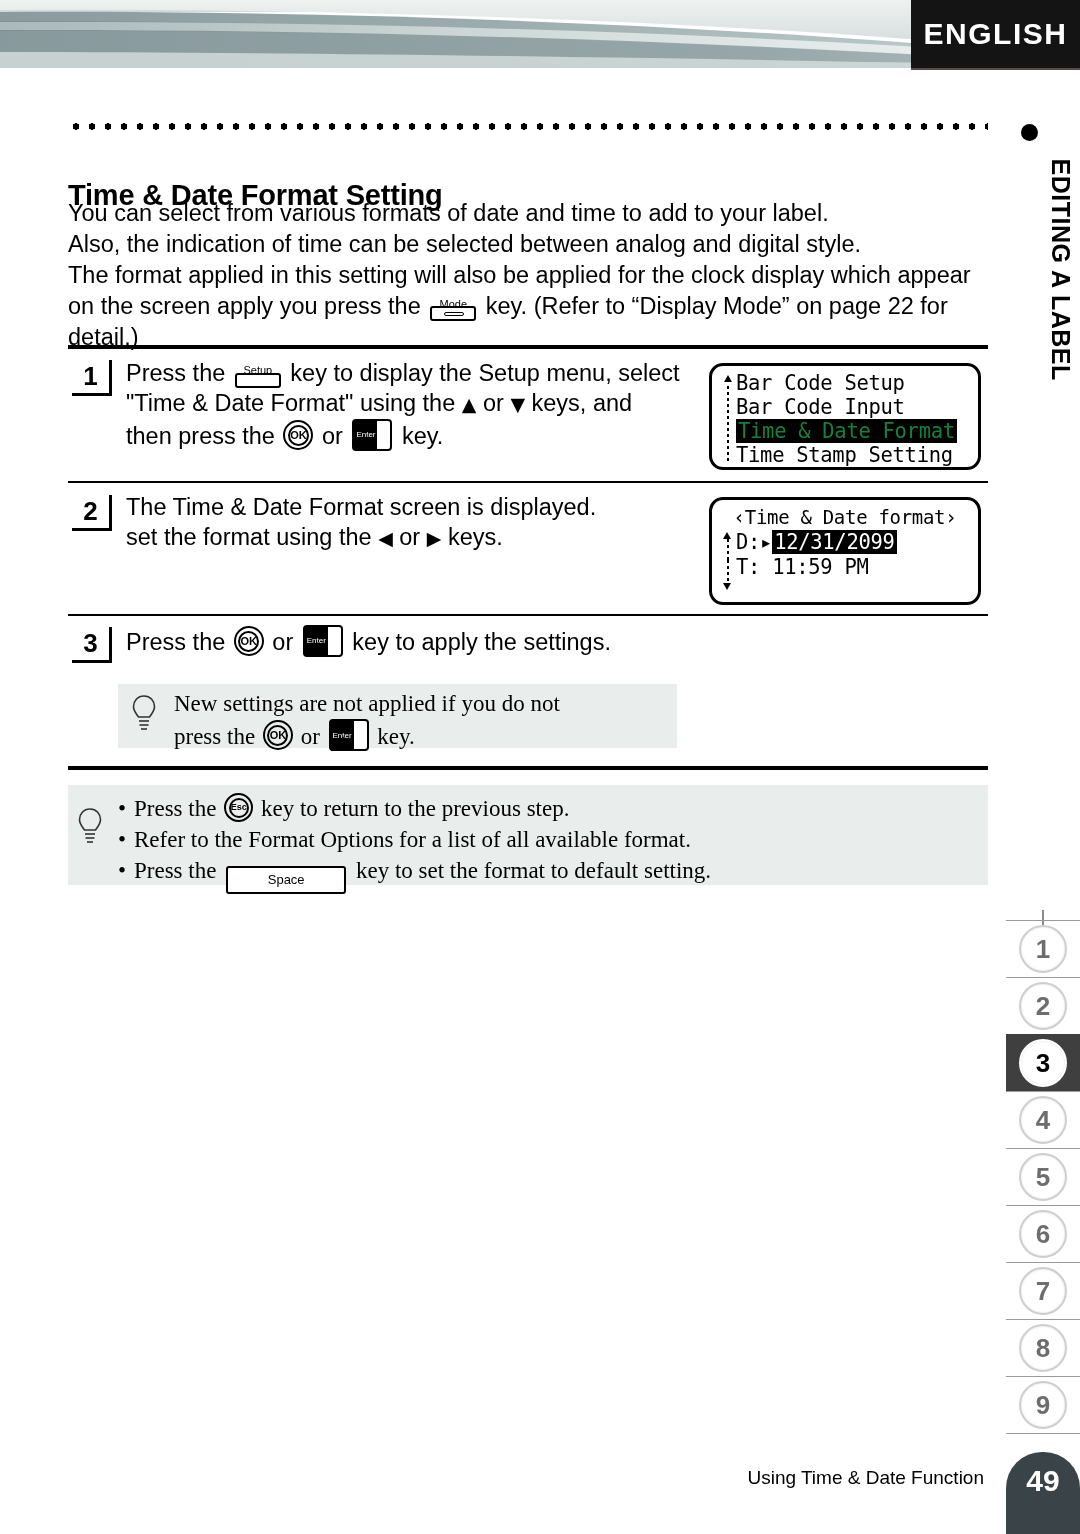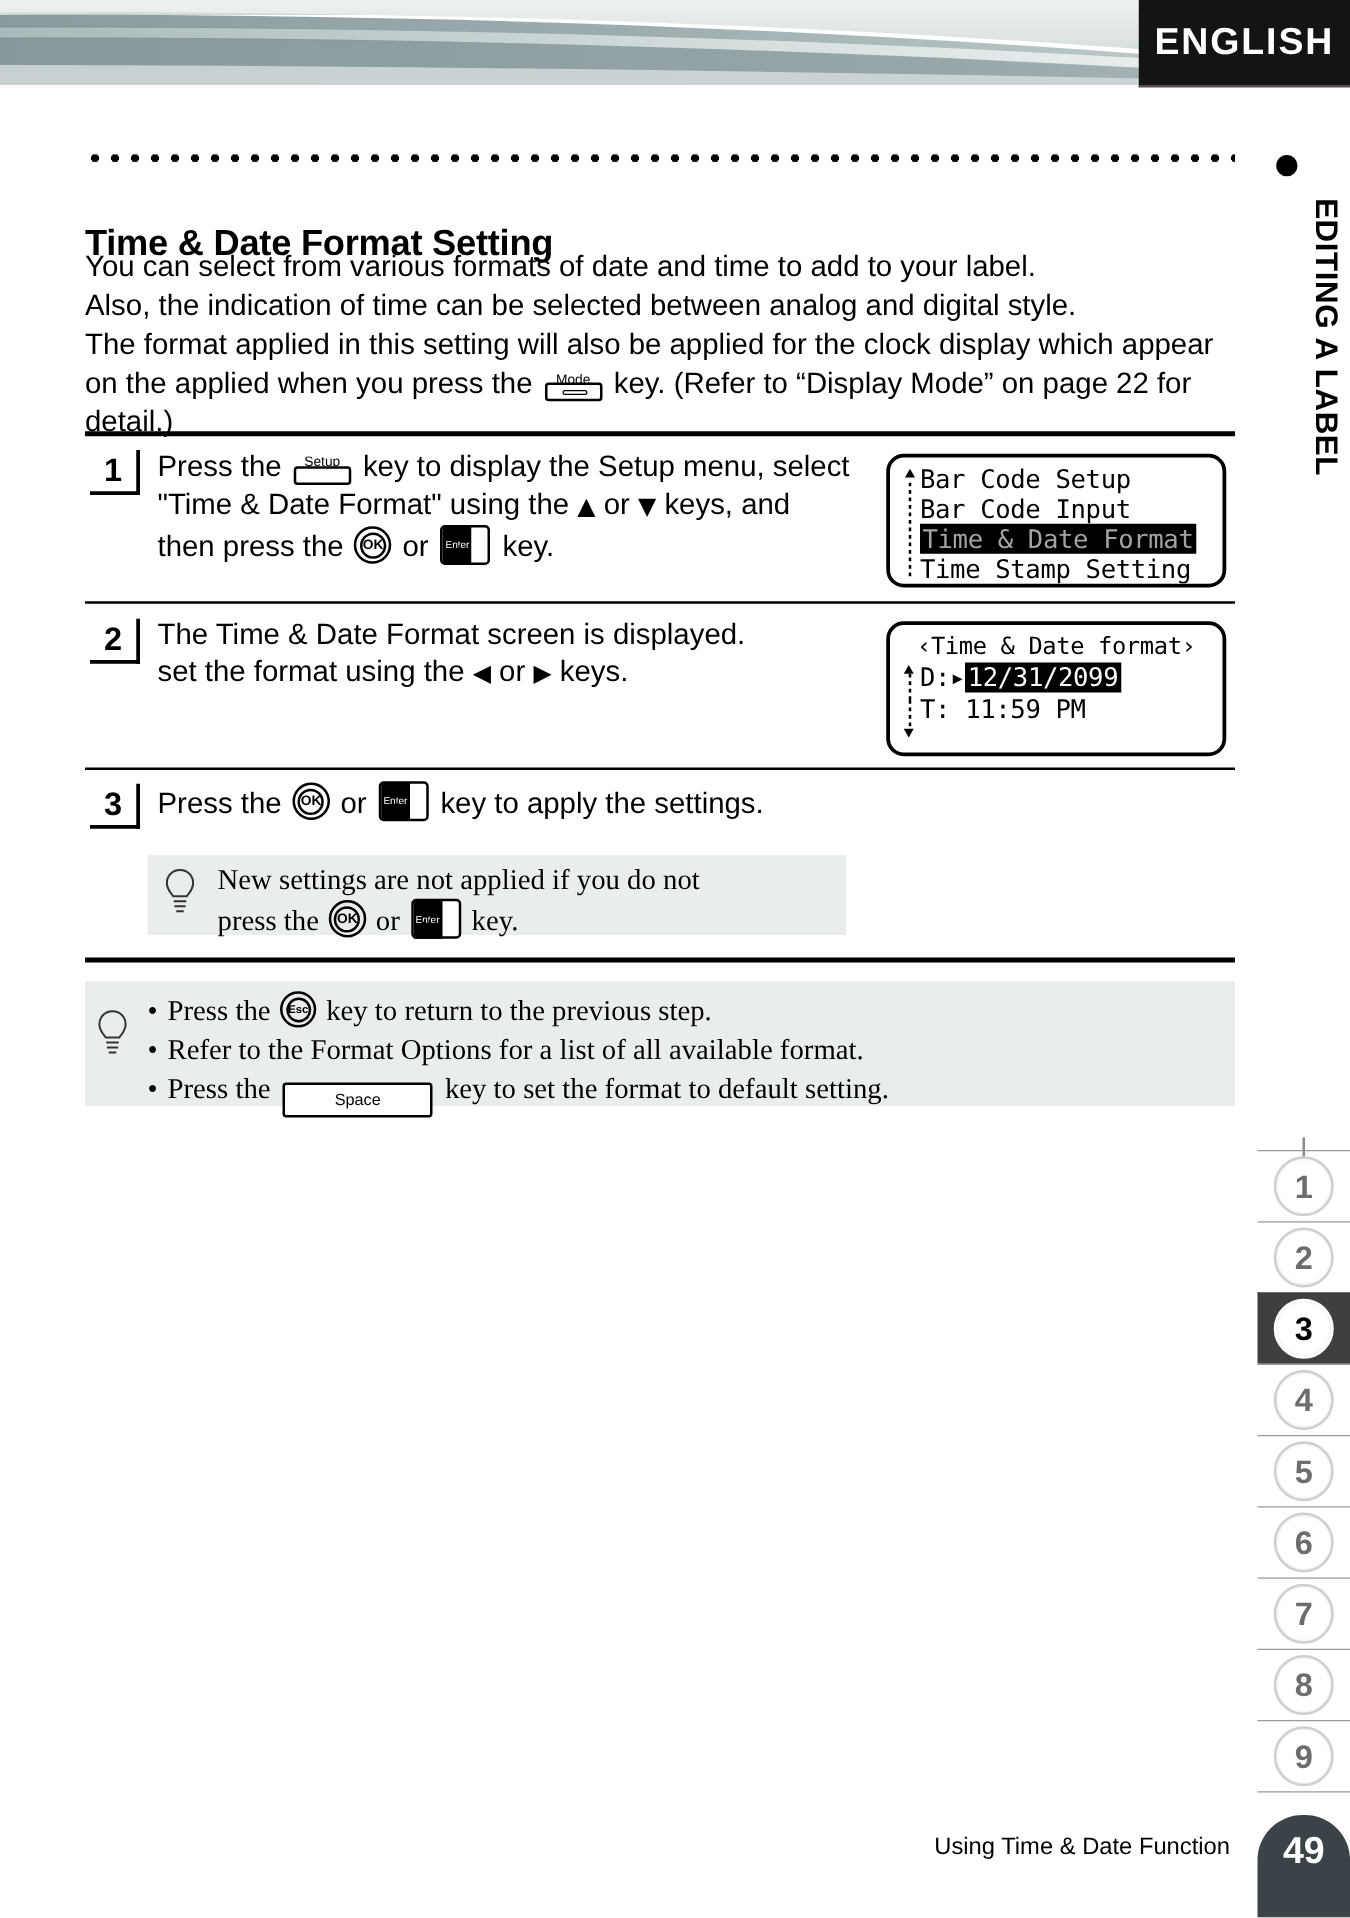--- a/index.html
+++ b/index.html
@@ -315,21 +315,21 @@
     position: absolute; left: 24px; top: 5px;
     right: 4px;
   }
   .lcd-line {
     font-size: 20.5px;
     line-height: 24px;
     white-space: pre;
     letter-spacing: -0.3px;
   }
   .lcd-line.hl {
-    background: #000; color: #a3a3a3;
+    background: #000; color: #15803d;
     display: inline-block;
     padding: 0 2px;
   }
   .lcd-title {
     font-size: 19px; line-height: 23px;
     text-align: center; white-space: pre;
     letter-spacing: -0.3px;
   }
   .lcd-row {
     font-size: 20.5px; line-height: 25px;
@@ -472,21 +472,21 @@
 
   <div id="dotted-divider"></div>
 
   <h1 id="page-title">Time &amp; Date Format Setting</h1>
 
   <div id="intro">
     <p>You can select from various formats of date and time to add to your label.</p>
     <p>Also, the indication of time can be selected between analog and digital style.</p>
     <p>The format applied in this setting will also be applied for the clock display which appear</p>
     <p>
-      <span>on the applied when you press the</span>
+      <span>on the screen apply you press the</span>
       <span class="key-flat mode">
         <span class="klabel">Mode</span>
         <span class="kcap"></span>
       </span>
       <span>key. (Refer to “Display Mode” on page 22 for</span>
     </p>
     <p>detail.)</p>
   </div>
 
   <div class="rule-thick" style="top:345px"></div>

